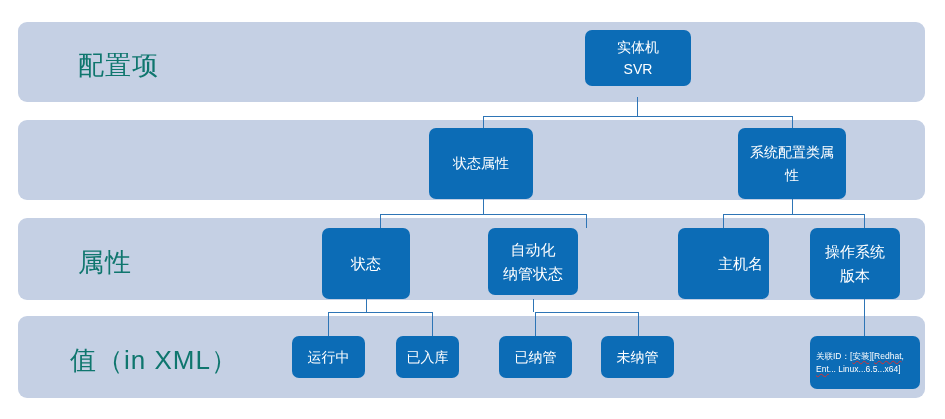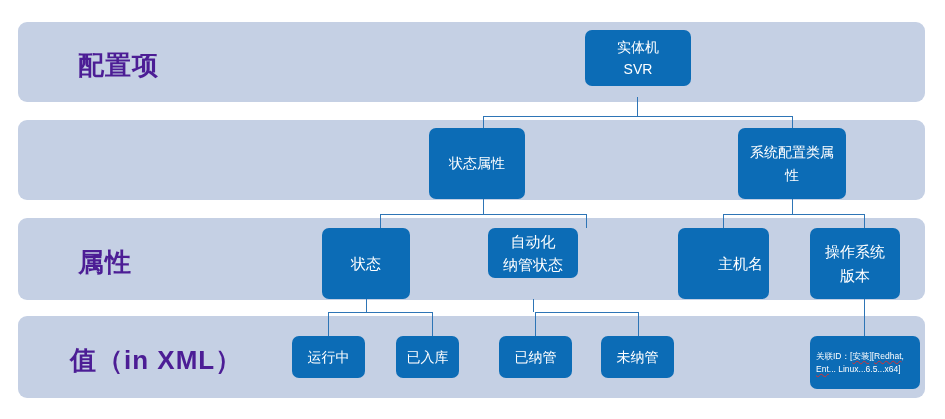--- a/index.html
+++ b/index.html
@@ -21,23 +21,23 @@
     position: absolute;
     left: 18px;
     width: 907px;
     background: #c5d0e4;
     border-radius: 9px;
     box-sizing: border-box;
   }
   .band-label {
     position: absolute;
     left: 78px;
-    color: #4c1d95;
+    color: #0f766e;
     font-size: 26px;
-    font-weight: 700;
+    font-weight: 400;
     letter-spacing: 1px;
     white-space: nowrap;
   }
 
   
   .node {
     position: absolute;
     background: #0c6cb6;
     border-radius: 7px;
     box-sizing: border-box;
@@ -121,34 +121,34 @@
   <div class="ln-v" style="left:535px; top:312px; height:24px;"></div>
   <div class="ln-v" style="left:638px; top:312px; height:24px;"></div>
 
   <div class="ln-v" style="left:864px; top:299px; height:37px;"></div>
 
   <div class="node n-root two-line" style="left:585px; top:30px; width:106px; height:56px;">
     <span class="ln">实体机</span>
     <span class="ln">SVR</span>
   </div>
 
-  <div class="node n-group" style="left:429px; top:128px; width:96px; height:71px;">
+  <div class="node n-group" style="left:429px; top:128px; width:104px; height:71px;">
     <span class="ln">状态属性</span>
   </div>
 
   <div class="node n-group two-line" style="left:738px; top:128px; width:108px; height:71px;">
     <span class="ln">系统配置类属</span>
     <span class="ln">性</span>
   </div>
 
   <div class="node n-attr" style="left:322px; top:228px; width:88px; height:71px;">
     <span class="ln">状态</span>
   </div>
 
-  <div class="node n-attr two-line" style="left:488px; top:228px; width:90px; height:50px;">
+  <div class="node n-attr two-line" style="left:488px; top:228px; width:90px; height:67px;">
     <span class="ln">自动化</span>
     <span class="ln">纳管状态</span>
   </div>
 
   <div class="node n-attr" style="left:678px; top:228px; width:91px; height:71px;padding-left:34px;">
     <span class="ln">主机名</span>
   </div>
 
   <div class="node n-attr two-line" style="left:810px; top:228px; width:90px; height:71px;">
     <span class="ln">操作系统</span>

